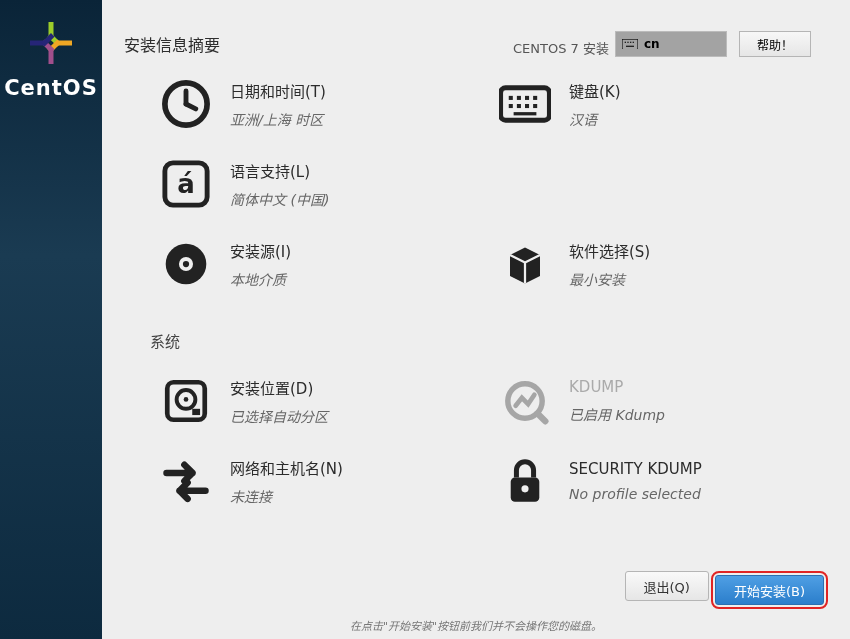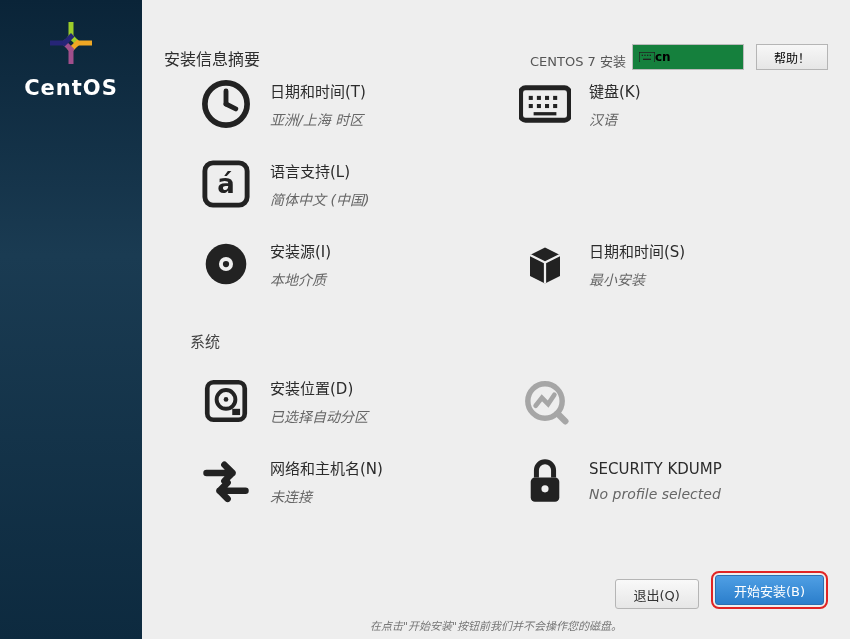--- a/index.html
+++ b/index.html
@@ -1,40 +1,40 @@
 <!DOCTYPE html>
 <html><head>
 <meta charset="utf-8">
 <style>
 *{margin:0;padding:0;box-sizing:border-box;font-family:"DejaVu Sans","Noto Sans CJK SC",sans-serif}
 body{width:850px;height:639px;overflow:hidden;display:flex;background:#eeeeee}
-.sidebar{width:142px;height:100%;background:linear-gradient(180deg,#0a2438 0%,#1a3b52 40%,#0d2a3f 100%);display:flex;flex-direction:column;align-items:center;padding-top:18px;color:#fff}
+.sidebar{width:102px;height:100%;background:linear-gradient(180deg,#0a2438 0%,#1a3b52 40%,#0d2a3f 100%);display:flex;flex-direction:column;align-items:center;padding-top:18px;color:#fff}
 .logo{display:flex;flex-direction:column;align-items:center}
 .logo-icon{width:50px;height:50px}
 .logo-text{font-size:21px;font-weight:bold;letter-spacing:1px;margin-top:8px}
 .main{flex:1;display:flex;flex-direction:column;background:#eeeeee;min-width:0}
-.topbar{height:70px;display:flex;align-items:flex-end;padding:18px 22px 0 22px}
+.topbar{height:70px;display:flex;align-items:center;padding:18px 39px 0 22px}
 .title{font-size:16px;color:#2e2e2e;flex:1}
 .right-head{display:flex;flex-direction:row;align-items:flex-end;gap:6px}
 .install-name{font-size:13px;color:#555}
 .head-row{display:flex;gap:12px;align-items:center}
-.kb-box{width:112px;height:26px;background:#15803d;border:1px solid #bbb;display:flex;align-items:center;padding:0 6px;font-size:12px;font-weight:bold}
+.kb-box{width:112px;height:26px;background:#a3a3a3;border:1px solid #bbb;display:flex;align-items:center;padding:0 6px;gap:6px;font-size:12px;font-weight:bold}
 .kb-ico{width:16px;height:11px;display:inline-block}
 .help-btn{width:72px;height:26px;background:linear-gradient(#f7f7f7,#e6e6e6);border:1px solid #b5b5b5;border-radius:0;font-size:12px;cursor:pointer}
 .content{flex:1;padding:0 22px 0 48px;overflow:hidden}
 .section-title{font-size:15px;color:#444;margin:26px 0 10px 0}
 .spokes{display:flex;flex-wrap:wrap}
 .spoke{display:flex;align-items:center;width:50%;padding:10px 6px;cursor:pointer}
 .spoke-icon{width:60px;height:60px;display:flex;align-items:center;justify-content:center;flex-shrink:0}
 .spoke-text{margin-left:14px}
 .spoke-title{font-size:15px;color:#2b2b2b}
 .spoke-sub{font-size:14px;color:#666;font-style:italic;margin-top:8px}
 .faded .spoke-title{color:#aaa}
 .faded svg{opacity:.35}
-.footer{padding:12px 22px 8px;display:flex;justify-content:flex-end;gap:12px;align-items:flex-end}
+.footer{padding:12px 22px 8px;display:flex;justify-content:flex-end;gap:2px;align-items:flex-start}
 .btn{height:30px;padding:0 18px;border-radius:3px;font-size:13px;cursor:pointer;border:1px solid #b5b5b5;background:linear-gradient(#f9f9f9,#e6e6e6);color:#333}
 .btn.primary{background:linear-gradient(#4f9fe4,#2b7ecb);color:#fff;border-color:#2a6fb0}
 .highlight{border:2px solid #e02424;padding:2px;border-radius:8px;display:inline-flex}
 .footer-note{text-align:center;font-size:11px;color:#777;padding:0 0 6px;font-style:italic}
 svg{display:block}
 </style>
 </head>
 <body>
 
 <aside class="sidebar">
@@ -154,21 +154,21 @@
         </div>
       </div>
       <div class="spoke">
         <span class="spoke-icon">
           <svg width="48" height="48" viewBox="0 0 64 64">
               <path d="M12 20 L32 10 L52 20 L52 48 L32 58 L12 48 Z" fill="#222"></path>
               <path d="M12 20 L32 30 L52 20 M32 30 L32 58" stroke="#eeeeee" stroke-width="3" fill="none"></path>
             </svg>
         </span>
         <div class="spoke-text">
-          <div class="spoke-title">日期和时间(S)</div>
+          <div class="spoke-title">软件选择(S)</div>
           <div class="spoke-sub">最小安装</div>
         </div>
       </div>
     </div>
 
     <div class="section-title">系统</div>
     <div class="spokes">
       <div class="spoke">
         <span class="spoke-icon">
           <svg width="50" height="50" viewBox="0 0 64 64">
@@ -184,20 +184,24 @@
         </div>
       </div>
       <div class="spoke faded">
         <span class="spoke-icon">
           <svg width="50" height="50" viewBox="0 0 64 64">
               <circle cx="32" cy="32" r="22" fill="none" stroke="#222" stroke-width="7"></circle>
               <path d="M20 38 L28 28 L36 36 L44 24" fill="none" stroke="#222" stroke-width="6" stroke-linecap="round"></path>
               <line x1="48" y1="48" x2="58" y2="58" stroke="#222" stroke-width="8" stroke-linecap="round"></line>
             </svg>
         </span>
+        <div class="spoke-text">
+          <div class="spoke-title">KDUMP</div>
+          <div class="spoke-sub">已启用 Kdump</div>
+        </div>
       </div>
       <div class="spoke">
         <span class="spoke-icon">
           <svg width="52" height="48" viewBox="0 0 64 56">
               <path d="M8 18 L40 18 M40 18 L30 8 M40 18 L30 28" stroke="#222" stroke-width="8" fill="none" stroke-linecap="round" stroke-linejoin="round"></path>
               <path d="M56 40 L24 40 M24 40 L34 30 M24 40 L34 50" stroke="#222" stroke-width="8" fill="none" stroke-linecap="round" stroke-linejoin="round"></path>
             </svg>
         </span>
         <div class="spoke-text">
           <div class="spoke-title">网络和主机名(N)</div>

